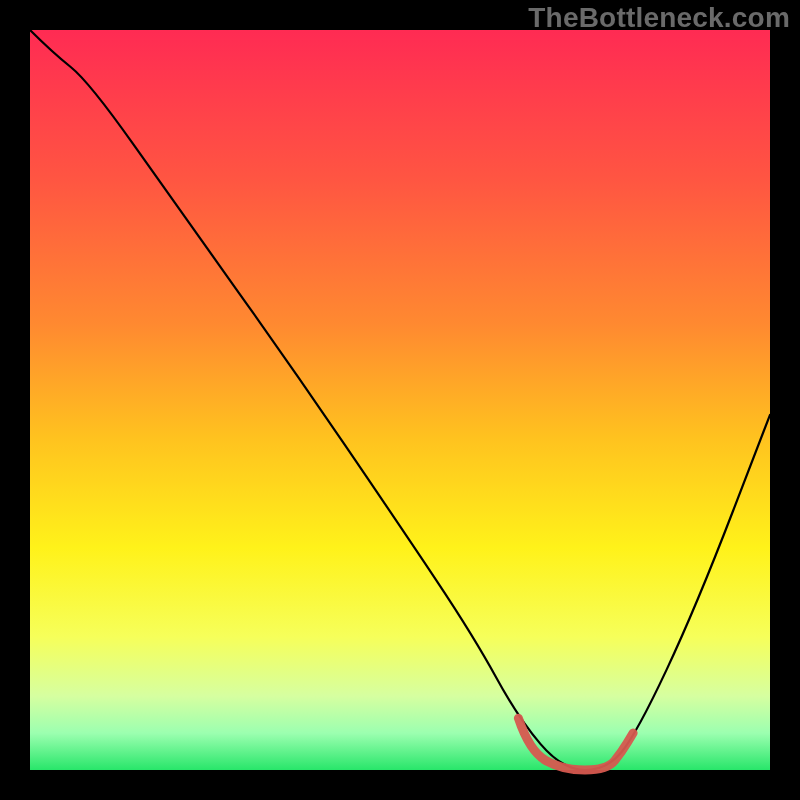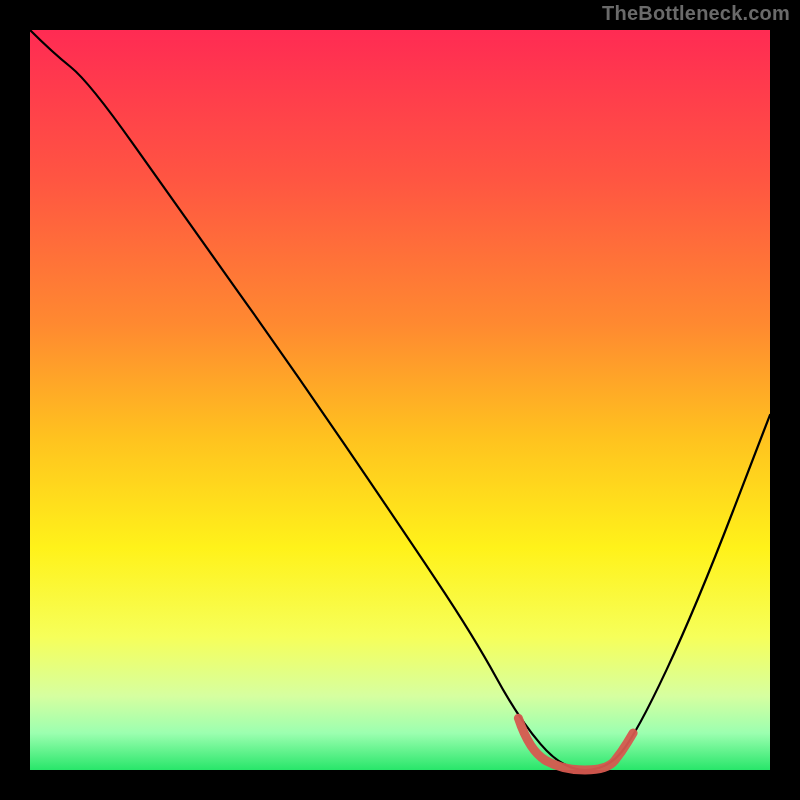--- a/index.html
+++ b/index.html
@@ -14,21 +14,21 @@
   .container {
     position: relative;
     width: 800px;
     height: 800px;
   }
   .watermark {
     position: absolute;
     top: 2px;
     right: 10px;
     color: #6a6a6a;
-    font-size: 20px;
+    font-size: 28px;
     font-weight: 600;
     letter-spacing: 0.2px;
     z-index: 50;
   }
   svg {
     position: absolute;
     top: 0;
     left: 0;
   }
 </style>

